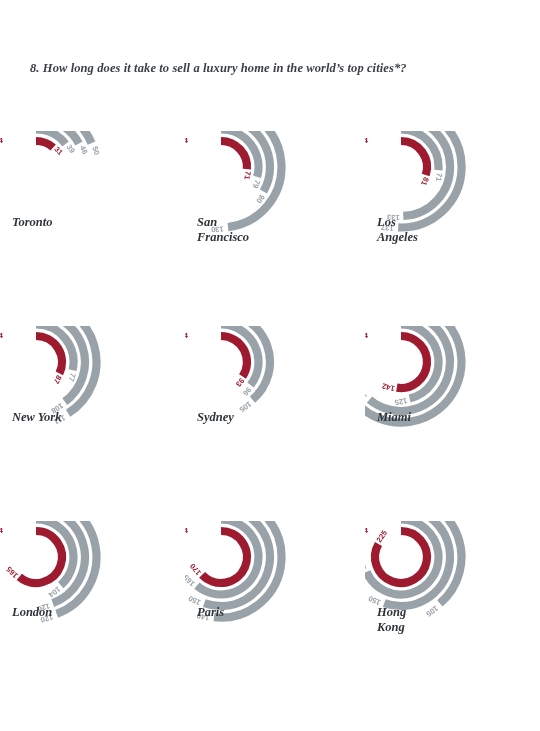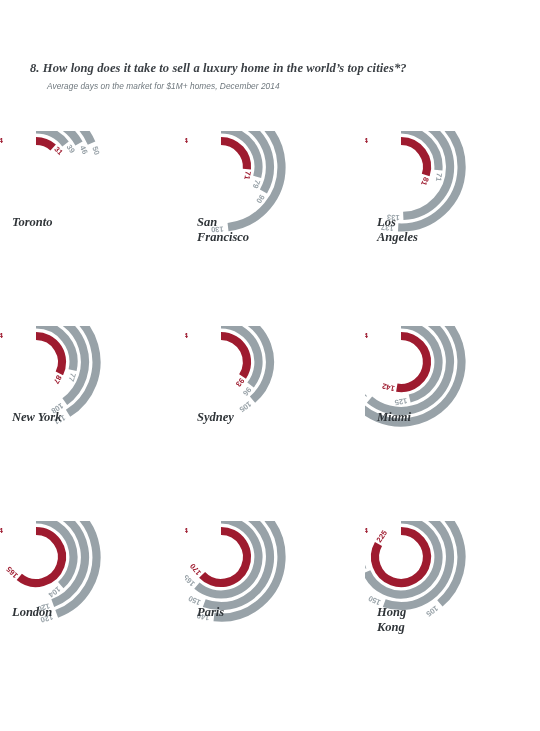--- a/index.html
+++ b/index.html
@@ -87,21 +87,20 @@
 </head>
 <body>
 
 <div id="page">
 
   <div class="header">
     <div class="title">
       <span class="num">8.</span>
       <span>How long does it take to sell a luxury home in the world’s top cities*?</span>
     </div>
-    <div class="subtitle">Average days on the market for $1M+ homes, December 2014</div>
   </div>
 
   <div class="grid" id="grid">
       <div class="cell" style="left: 0px; top: 0px;">
         <svg width="180" height="195" viewBox="0 0 180 195">
           <path d="M 36.00 -24.50 A 60.5 60.5 0 0 1 91.55 12.04" fill="none" stroke="#98a2a8" stroke-width="8.2" stroke-linecap="butt"></path>
           <text x="94.10" y="15.84" transform="rotate(70.9 94.10 15.84)" text-anchor="start" dominant-baseline="middle" class="val">50</text>
           <text x="-31.60" y="-24.50" text-anchor="end" dominant-baseline="middle" class="yr">2011</text>
           <path d="M 36.00 -13.00 A 49 49 0 0 1 78.99 12.49" fill="none" stroke="#98a2a8" stroke-width="8.2" stroke-linecap="butt"></path>
           <text x="81.51" y="15.29" transform="rotate(65.5 81.51 15.29)" text-anchor="start" dominant-baseline="middle" class="val">46</text>

